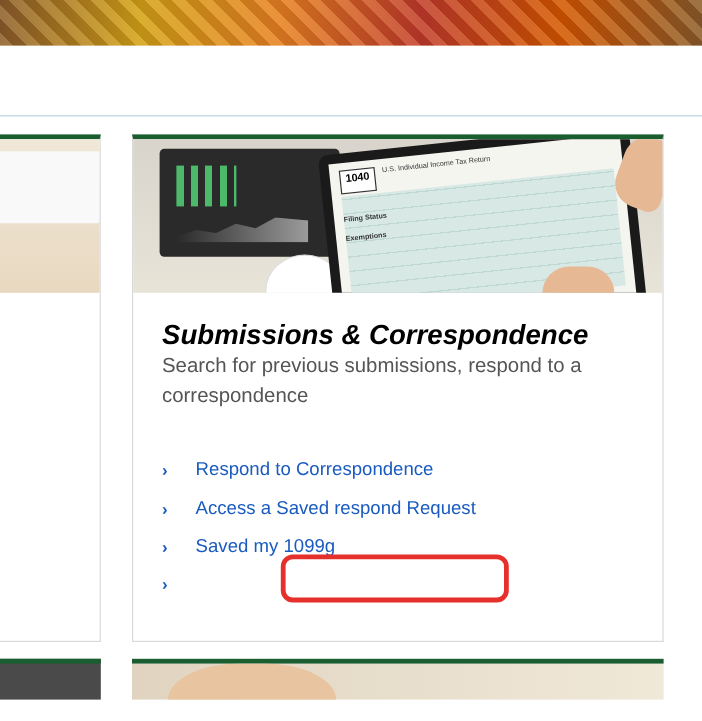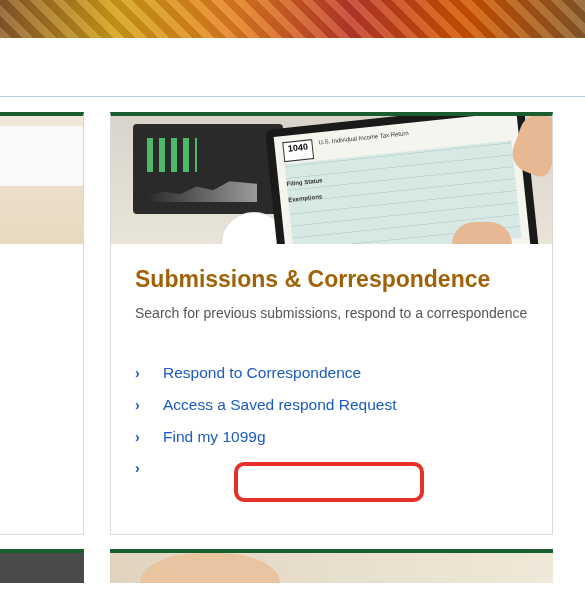--- a/index.html
+++ b/index.html
@@ -122,25 +122,25 @@
     .right-scene .hand-r {
       position:absolute; bottom:-8px; right:40px; width:60px; height:30px;
       background: #e6b894; border-radius:30px 30px 10px 10px;
     }
     .card-body {
       padding: 22px 24px 24px 24px;
     }
     .card-title {
       font-size: 23px;
       font-weight: 600;
-      color: #a16207;
-      margin-bottom: 10px;
+      color: #000000;
+      font-style: italic;
     }
     .card-desc {
-      font-size: 14px;
+      font-size: 17px;
       color: #555;
       line-height: 1.45;
       margin-bottom: 34px;
     }
     .link-list {
       list-style: none;
     }
     .link-item {
       display: flex;
       align-items: center;
@@ -233,21 +233,21 @@
         <li class="link-item">
           <span class="chev">›</span>
           <span class="link-text">Respond to Correspondence</span>
         </li>
         <li class="link-item">
           <span class="chev">›</span>
           <span class="link-text">Access a Saved respond Request</span>
         </li>
         <li class="link-item">
           <span class="chev">›</span>
-          <span class="link-text">Find my 1099g</span>
+          <span class="link-text">Saved my 1099g</span>
         </li>
         <li class="link-item">
           <span class="chev">›</span>
         </li>
       </ul>
     </div>
   </div>
 
 </div>
 

